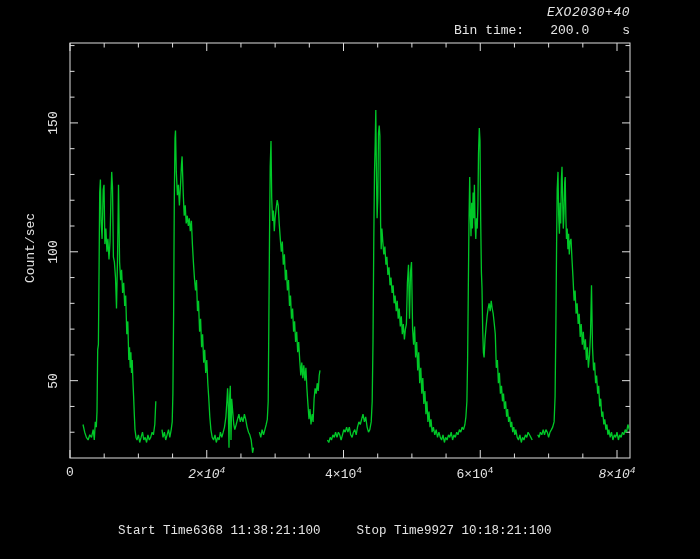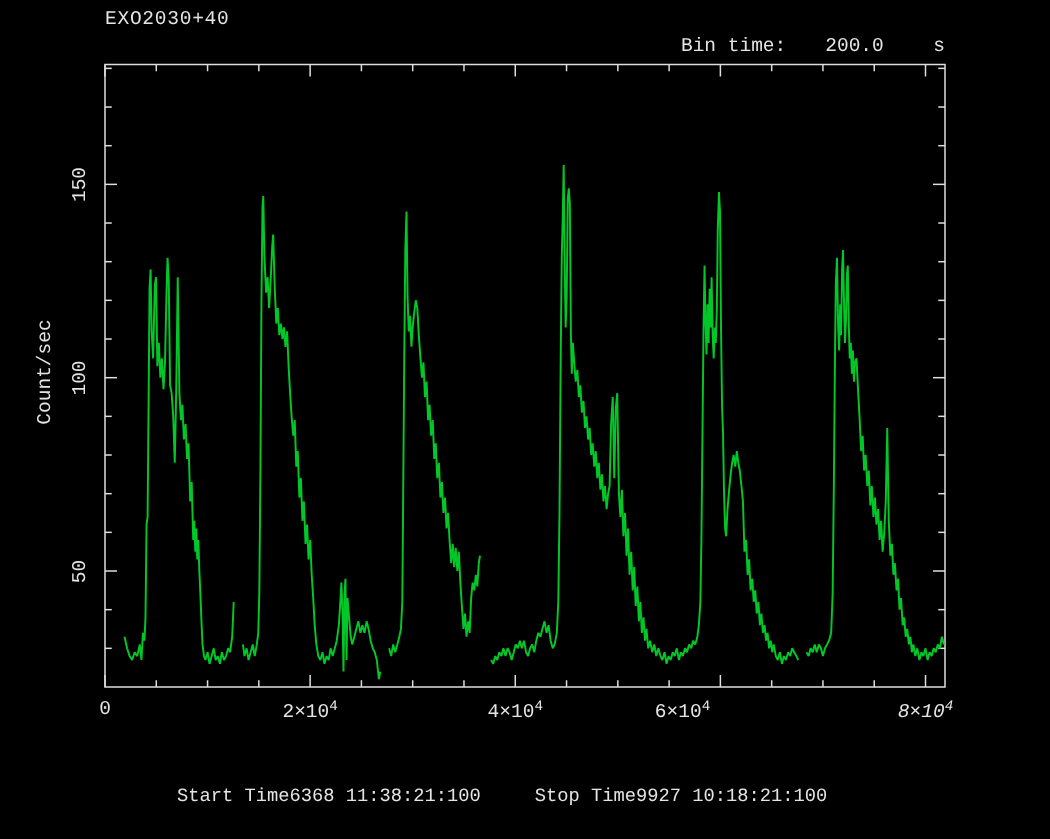--- a/index.html
+++ b/index.html
@@ -1,21 +1,21 @@
 <!DOCTYPE html>
 <html><head>
 <meta charset="utf-8">
 <style>
   html,body{margin:0;padding:0;background:#000;}
   .screen{
     position:relative;width:700px;height:559px;background:#000;overflow:hidden;
     font-family:"Liberation Mono","DejaVu Sans Mono",monospace;color:#e4e4e4;
   }
-  .title{position:absolute;left:70px;top:5px;width:560px;text-align:left;
-         font-size:13px;letter-spacing:0.5px;}
+  .title{position:absolute;left:70px;top:5px;width:560px;text-align:right;
+         font-size:13px;letter-spacing:0.5px;font-style:italic;}
   .binrow{position:absolute;right:70px;top:23px;font-size:13px;white-space:nowrap;}
   .binrow .binval{margin-left:26px;}
   .binrow .binunit{margin-left:33px;}
   #plot-svg{position:absolute;left:0;top:0;width:700px;height:559px;}
   #labels{position:absolute;left:0;top:0;width:700px;height:559px;pointer-events:none;}
   .xlab{position:absolute;top:465px;transform:translateX(-50%);font-size:13px;white-space:nowrap;}
   .xlab sup{font-size:9.5px;}
   .ylab{position:absolute;font-size:13px;white-space:nowrap;
         transform:translate(-50%,-50%) rotate(-90deg);}
   .ylabel-axis{position:absolute;left:30px;top:248px;font-size:13px;white-space:nowrap;
@@ -106,23 +106,23 @@
       <polyline points="83.0,424.5 84.7,432.2 86.4,437.4 88.1,440.0 89.8,434.8 91.5,437.4 93.2,429.6 94.3,440.0 95.3,421.9 96.3,427.1 97.0,411.6 97.7,349.7 98.4,344.6 99.1,264.7 99.7,192.5 100.4,179.6 101.1,220.9 102.1,238.9 103.2,189.9 104.0,184.8 104.9,244.1 105.9,228.6 106.9,251.8 107.9,238.9 109.0,259.5 110.0,241.5 111.0,195.1 111.7,171.9 112.5,187.3 113.4,256.9 114.4,262.1 115.5,277.6 116.5,308.5 117.5,259.5 118.5,184.8 119.6,262.1 120.6,280.1 121.6,269.8 122.6,293.0 123.7,282.7 124.7,305.9 125.7,295.6 126.8,334.3 127.8,321.4 128.8,360.0 129.5,347.2 130.2,367.8 130.9,352.3 131.5,372.9 132.2,360.0 132.9,380.7 133.6,396.1 134.3,414.2 135.0,429.6 136.0,437.4 137.0,440.0 138.4,434.8 139.7,442.5 141.1,437.4 142.5,432.2 143.8,440.0 145.2,437.4 146.6,442.5 147.9,434.8 149.3,440.0 150.7,437.4 152.1,432.2 153.4,434.8 154.8,424.5 155.8,401.3" fill="none" stroke="#00c828" stroke-width="1.3" stroke-linejoin="bevel"></polyline>
       <polyline points="162.0,429.6 163.0,437.4 164.4,432.2 165.7,440.0 167.1,434.8 168.5,429.6 169.8,437.4 171.2,429.6 172.2,421.9 172.9,393.6 173.6,316.2 174.3,200.2 175.0,138.4 175.5,130.6 176.3,171.9 177.4,195.1 178.4,184.8 179.4,205.4 180.4,187.3 181.5,164.1 182.1,156.4 183.2,192.5 184.2,215.7 185.2,205.4 186.2,223.4 187.3,215.7 188.3,226.0 189.3,218.3 190.3,231.2 191.4,220.9 192.4,244.1 193.4,262.1 194.4,277.6 195.5,290.5 196.5,280.1 197.5,311.1 198.5,300.8 199.6,331.7 200.6,318.8 201.6,347.2 202.6,334.3 203.7,362.6 204.7,349.7 205.7,372.9 206.8,360.0 207.8,383.2 208.8,398.7 209.8,416.8 210.9,429.6 212.2,437.4 213.6,440.0 215.0,434.8 216.3,442.5 217.7,437.4 219.1,440.0 220.4,432.2 221.8,437.4 223.2,432.2 224.5,427.1 225.9,416.8 226.9,401.3 227.6,388.4 228.3,406.4 229.0,447.7 229.7,396.1 230.3,385.8 231.0,440.0 231.7,398.7 232.7,411.6 233.8,424.5 234.8,429.6 236.2,424.5 237.5,419.3 238.9,414.2 240.3,421.9 241.6,416.8 243.0,421.9 244.4,414.2 245.7,419.3 247.1,427.1 248.5,432.2 249.8,434.8 251.2,440.0 252.6,452.8 253.5,447.7" fill="none" stroke="#00c828" stroke-width="1.3" stroke-linejoin="bevel"></polyline>
       <polyline points="259.4,432.2 260.8,437.4 262.1,429.6 263.5,434.8 264.9,429.6 266.2,424.5 267.3,419.3 268.2,401.3 268.8,329.1 269.5,238.9 270.2,166.7 271.0,141.0 271.7,197.7 272.5,220.9 273.4,210.5 274.3,231.2 275.1,218.3 276.2,208.0 277.2,200.2 278.2,205.4 279.2,223.4 280.3,238.9 281.3,251.8 282.3,241.5 283.3,264.7 284.4,254.4 285.4,280.1 286.4,269.8 287.4,290.5 288.5,280.1 289.5,305.9 290.5,295.6 291.5,318.8 292.6,308.5 293.6,331.7 294.6,321.4 295.6,342.0 296.7,331.7 297.7,352.3 298.7,342.0 299.7,360.0 300.8,375.5 301.8,362.6 302.8,378.1 303.8,365.2 304.9,380.7 305.9,367.8 306.9,388.4 307.9,403.9 309.0,419.3 310.0,409.0 311.0,424.5 312.1,414.2 313.1,421.9 314.1,398.7 315.1,388.4 316.2,393.6 317.2,383.2 318.2,391.0 319.2,375.5 320.0,370.4" fill="none" stroke="#00c828" stroke-width="1.3" stroke-linejoin="bevel"></polyline>
       <polyline points="327.4,440.0 328.8,442.5 330.2,437.4 331.5,440.0 332.9,434.8 334.3,437.4 335.6,432.2 337.0,437.4 338.4,432.2 339.7,434.8 341.1,440.0 342.5,434.8 343.8,429.6 345.2,432.2 346.6,427.1 347.9,432.2 349.3,427.1 350.7,434.8 352.1,437.4 353.4,432.2 354.8,429.6 356.2,434.8 357.5,427.1 358.9,421.9 360.3,424.5 361.6,419.3 363.0,414.2 364.4,421.9 365.7,416.8 367.1,427.1 368.5,432.2 369.8,429.6 371.2,421.9 372.2,401.3 373.0,342.0 373.8,238.9 374.5,171.9 375.2,143.5 375.8,110.0 376.5,179.6 377.1,218.3 377.8,197.7 378.5,133.2 379.2,125.5 379.9,135.8 380.6,223.4 381.2,249.2 381.9,228.6 382.8,241.5 383.8,254.4 384.9,246.6 385.9,264.7 386.9,256.9 387.9,275.0 389.0,267.3 390.0,285.3 391.0,277.6 392.1,293.0 393.1,285.3 394.1,303.3 395.1,295.6 396.2,311.1 397.2,300.8 398.2,318.8 399.2,308.5 400.3,326.5 401.3,316.2 402.3,334.3 403.3,324.0 404.4,339.4 405.4,329.1 406.4,324.0 407.4,282.7 408.5,264.7 409.5,318.8 410.5,272.4 411.5,262.1 412.6,329.1 413.6,344.6 414.6,326.5 415.6,357.5 416.7,342.0 417.7,370.4 418.7,352.3 419.7,383.2 420.8,367.8 421.8,393.6 422.8,378.1 423.8,403.9 424.9,391.0 425.9,414.2 426.9,401.3 427.9,421.9 429.0,411.6 430.0,427.1 431.0,419.3 432.1,432.2 433.4,427.1 434.8,434.8 436.2,429.6 437.5,437.4 438.9,432.2 440.3,437.4 441.6,440.0 443.0,434.8 444.4,442.5 445.7,437.4 447.1,440.0 448.5,434.8 449.8,437.4 451.2,432.2 452.6,440.0 453.9,434.8 455.3,437.4 456.7,432.2 458.0,434.8 459.4,429.6 460.8,432.2 462.1,427.1 463.5,429.6 464.9,424.5 465.9,416.8 466.9,401.3 467.6,360.0 468.3,290.5 469.0,220.9 469.7,177.0 470.3,213.1 471.0,236.3 471.7,202.8 472.4,228.6 473.1,192.5 473.8,218.3 474.4,184.8 475.1,223.4 475.8,238.9 476.5,218.3 477.2,228.6 477.9,205.4 478.5,153.8 479.3,128.1 480.0,141.0 480.7,220.9 481.4,272.4 482.0,287.9 482.7,329.1 483.4,352.3 484.1,357.5 485.0,339.4 486.1,326.5 487.1,316.2 488.1,308.5 489.1,303.3 490.2,311.1 491.2,300.8 492.2,308.5 493.2,313.7 494.3,324.0 495.3,334.3 496.3,367.8 497.4,360.0 498.4,383.2 499.4,372.9 500.4,393.6 501.5,385.8 502.5,401.3 503.5,393.6 504.5,409.0 505.6,401.3 506.6,416.8 507.6,409.0 508.6,421.9 509.7,416.8 510.7,427.1 511.7,421.9 512.7,432.2 513.8,427.1 514.8,434.8 515.8,429.6 517.2,437.4 518.5,440.0 519.9,434.8 521.3,442.5 522.6,437.4 524.0,440.0 525.4,434.8 526.8,437.4 528.1,432.2 529.5,434.8 530.9,437.4 532.2,440.0" fill="none" stroke="#00c828" stroke-width="1.3" stroke-linejoin="bevel"></polyline>
       <polyline points="537.7,434.8 539.1,437.4 540.4,432.2 541.8,434.8 543.2,429.6 544.5,434.8 545.9,429.6 547.3,432.2 548.6,437.4 550.0,432.2 551.4,429.6 552.7,427.1 554.1,421.9 555.1,396.1 555.9,324.0 556.6,244.1 557.2,189.9 558.0,171.9 558.7,215.7 559.4,233.7 560.1,202.8 560.7,223.4 561.4,179.6 562.0,166.7 562.6,197.7 563.3,228.6 564.0,213.1 564.7,182.2 565.2,177.0 565.9,218.3 566.5,238.9 567.2,228.6 567.9,249.2 568.6,233.7 569.3,254.4 570.0,241.5 571.0,238.9 572.0,259.5 573.0,277.6 574.1,300.8 575.1,290.5 576.1,313.7 577.1,303.3 578.2,324.0 579.2,313.7 580.2,336.9 581.2,324.0 582.3,344.6 583.3,331.7 584.3,349.7 585.4,339.4 586.4,360.0 587.4,347.2 588.4,367.8 589.5,354.9 590.5,334.3 591.5,285.3 592.5,347.2 593.6,370.4 594.6,362.6 595.6,383.2 596.6,375.5 597.7,393.6 598.7,385.8 599.7,406.4 600.7,398.7 601.8,416.8 602.8,411.6 603.8,424.5 604.8,419.3 605.9,429.6 606.9,424.5 607.9,434.8 608.9,429.6 610.2,437.4 611.5,432.2 612.9,440.0 614.3,434.8 615.6,437.4 617.0,432.2 618.4,440.0 619.7,434.8 621.1,437.4 622.5,432.2 623.8,434.8 625.2,429.6 626.6,432.2 627.9,424.5 629.3,429.6" fill="none" stroke="#00c828" stroke-width="1.3" stroke-linejoin="bevel"></polyline>
     </svg>
 
   <div id="labels">
     <div class="ylabel-axis">Count/sec</div>
   <div class="xlab" style="left: 70px;"><span>0</span></div>
-      <div class="xlab" style="left: 206.752px;"><span>2×10</span><sup>4</sup></div>
+      <div class="xlab" style="left: 206.752px; font-style: italic;"><span>2×10</span><sup>4</sup></div>
       <div class="xlab" style="left: 343.504px; font-family: Liberation Mono, monospace;"><span>4×10</span><sup>4</sup></div>
-      <div class="xlab" style="left: 455px;"><span>6×10</span><sup>4</sup></div>
+      <div class="xlab" style="left: 475px;"><span>6×10</span><sup>4</sup></div>
       <div class="xlab" style="left: 617.009px; font-style: italic;"><span>8×10</span><sup>4</sup></div>
       <div class="ylab" style="left: 53px; top: 380.671px;">50</div>
       <div class="ylab" style="left: 53px; top: 251.789px;">100</div>
       <div class="ylab" style="left: 53px; top: 122.907px;">150</div>
     </div>
 
   <div class="footrow">
     <span>Start Time</span><span class="ftval">6368 11:38:21:100</span><span class="ftgap">Stop Time</span><span class="ftval">9927 10:18:21:100</span>
   </div>
 </div>

